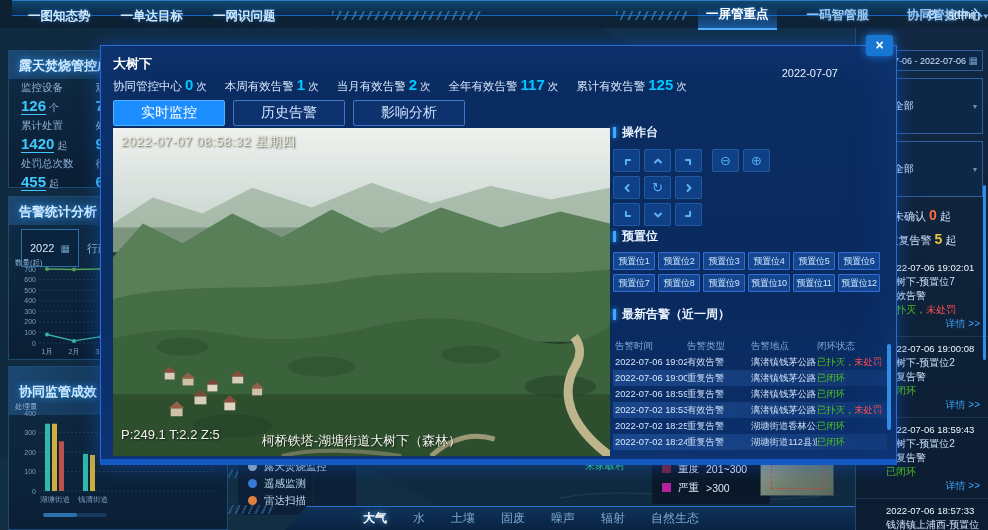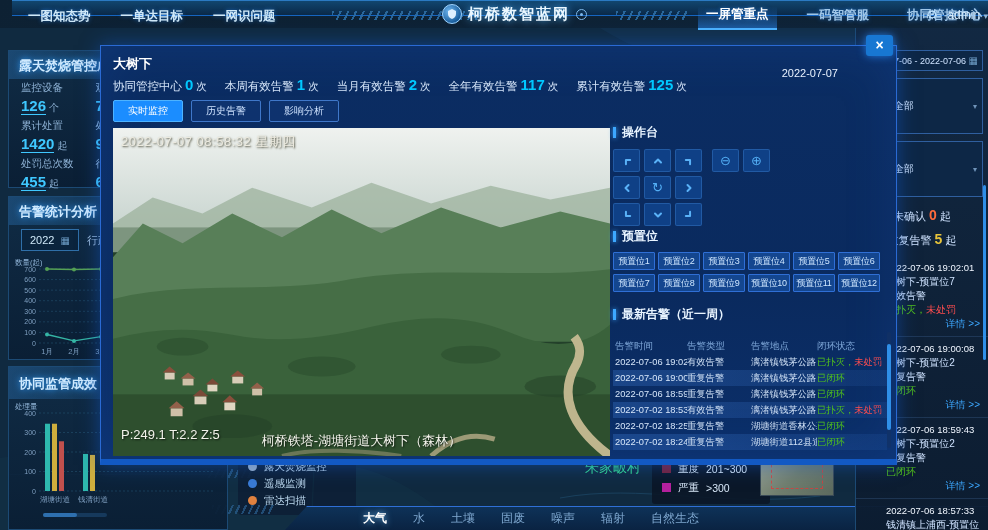--- a/index.html
+++ b/index.html
@@ -51,21 +51,21 @@
   #panel2{top:196px;height:164px;}
   #panel3{top:366px;height:164px;}
   .stats2{display:flex;padding:2px 0 0 12px;gap:22px;}
   .stat{margin-bottom:4px;}
   .stat .s-label{font-size:10.5px;color:#8fb3d6;margin-bottom:2px;}
   .stat .s-val{font-size:15px;font-weight:bold;color:#3fc8ff;}
   .stat .s-val.u{border-bottom:1px solid #3fc8ff;}
   .stat .s-unit{font-size:10px;color:#8fb3d6;margin-left:3px;}
   .p2-controls{display:flex;align-items:center;gap:8px;padding:4px 0 0 12px;}
   .year-box{border:1px solid #2f6fa8;background:rgba(10,35,60,.8);color:#cfe8f8;
-    font-size:11px;padding:4px 8px;display:flex;align-items:center;gap:6px;cursor:pointer;}
+    font-size:11px;padding:12px 8px;display:flex;align-items:center;gap:6px;cursor:pointer;}
   .year-box .cal{font-size:10px;color:#6f9fc8;}
   .p2-label{font-size:11px;color:#9ab8d8;}
   .mini-select{border:1px solid #2f6fa8;background:rgba(10,35,60,.8);width:58px;height:18px;cursor:pointer;}
   .p3-head{display:flex;align-items:center;gap:10px;}
   .hscroll{position:absolute;left:34px;top:146px;width:64px;height:4px;background:#16395c;border-radius:2px;}
   .hscroll i{display:block;width:34px;height:4px;background:#2e6fae;border-radius:2px;}
 
   
   .sidebar{position:absolute;right:0;top:28px;width:133px;height:502px;z-index:10;
     background:linear-gradient(180deg,rgba(18,40,66,.96),rgba(12,28,48,.96));
@@ -89,21 +89,21 @@
   .c-detail{font-size:10px;color:#3da8ff;text-align:right;line-height:14px;cursor:pointer;}
   .detail-card{padding:5px 4px 5px 4px;}
   .sb-scroll{position:absolute;right:2px;top:157px;width:3px;height:175px;background:#2f8fe8;border-radius:2px;}
 
   
   .layer-menu{position:absolute;left:238px;top:452px;width:118px;z-index:5;
     background:rgba(13,32,54,.92);border-radius:4px;padding:6px 10px;}
   .layer-item{display:flex;align-items:center;gap:7px;height:17px;cursor:pointer;}
   .layer-dot{width:9px;height:9px;border-radius:50%;flex:0 0 9px;}
   .layer-label{font-size:10.5px;color:#bcd8ee;white-space:nowrap;}
-  .village{position:absolute;left:585px;top:459px;font-size:14px;color:#35d98f;z-index:4;}
+  .village{position:absolute;left:585px;top:459px;font-size:10px;color:#35d98f;z-index:4;}
   .legend{position:absolute;left:652px;top:452px;width:118px;z-index:5;
     background:rgba(10,22,38,.88);border-radius:3px;padding:7px 10px;}
   .legend-row{display:flex;align-items:center;gap:7px;height:19px;}
   .legend-sq{width:9px;height:9px;flex:0 0 9px;}
   .legend-label{font-size:10.5px;color:#d8e8f8;}
   .legend-range{font-size:10.5px;color:#d8e8f8;}
   .thumb{position:absolute;left:760px;top:452px;width:74px;height:44px;z-index:5;
     background:linear-gradient(135deg,#97a294 0%,#707e6e 50%,#5c6a5e 100%);
     border:1px solid #3a4a56;}
   .thumb i{position:absolute;inset:6px 10px;border:1px dashed rgba(220,60,60,.8);}
@@ -130,21 +130,21 @@
   .modal-close{position:absolute;top:-11px;right:3px;width:27px;height:21px;background:#1877d2;
     border-radius:3px;color:#fff;font-size:14px;font-weight:bold;line-height:20px;text-align:center;
     cursor:pointer;box-shadow:0 0 8px rgba(40,140,255,.8);}
   .modal-title{position:absolute;left:12px;top:9px;font-size:13px;font-weight:bold;color:#ffffff;}
   .modal-date{position:absolute;right:58px;top:21px;font-size:11px;color:#e8f2ff;}
   .m-stats{position:absolute;left:12px;top:30px;display:flex;gap:18px;align-items:baseline;}
   .m-stat{font-size:11.5px;color:#d6e6fa;white-space:nowrap;}
   .m-stat b{font-size:15px;color:#00c8ff;margin:0 3px;}
   .m-stat .m-unit{font-size:10.5px;}
   .m-tabs{position:absolute;left:12px;top:54px;display:flex;gap:8px;}
-  .m-tab{font-size:10px;padding:3px 14px;border-radius:2px;cursor:pointer;
+  .m-tab{font-size:14px;padding:3px 27px;border-radius:2px;cursor:pointer;
     background:rgba(20,60,130,.4);border:1px solid #3f77c9;color:#cfe3ff;}
   .m-tab.active{background:#1b8dff;border-color:#4db3ff;color:#fff;}
 
   
   .video{position:absolute;left:12px;top:82px;width:497px;height:328px;overflow:hidden;background:#23402a;cursor:pointer;}
   .v-ts{position:absolute;left:8px;top:5px;font-size:13px;color:#eceadf;letter-spacing:.5px;
     text-shadow:1px 1px 2px rgba(60,60,40,.9);}
   .v-ptz{position:absolute;left:8px;bottom:14px;font-size:13px;color:#f2f2ea;text-shadow:1px 1px 2px rgba(0,0,0,.7);}
   .v-cam{position:absolute;left:0;right:0;bottom:6px;text-align:center;font-size:13px;color:#f6f6ee;
     text-shadow:1px 1px 2px rgba(0,0,0,.75);}
@@ -189,31 +189,20 @@
   </svg>
 
   <header class="topbar">
     <nav class="nav-left">
 
     <span class="nav-item">一图知态势</span>
         <span class="nav-item">一单达目标</span>
         <span class="nav-item">一网识问题</span>
       </nav>
     <div class="slashes sl-l"></div>
-    <div class="logo">
-      <span class="logo-badge">
-        <svg viewBox="0 0 12 12">
-            <path d="M6 1 L10 3 V6 C10 8.5 8 10.3 6 11 C4 10.3 2 8.5 2 6 V3 Z" fill="#dff0ff"></path>
-          </svg>
-      </span>
-      <span class="logo-title">柯桥数智蓝网</span>
-      <span class="logo-sub">
-          <i></i>
-        </span>
-    </div>
     <div class="slashes sl-r"></div>
     <nav class="nav-right">
 
     <span class="nav-item active">一屏管重点</span>
         <span class="nav-item">一码智管服</span>
         <span class="nav-item">协同管控中心</span>
       </nav>
     <span class="gear">⚙</span>
     <span class="user">
       <span>admin</span>

